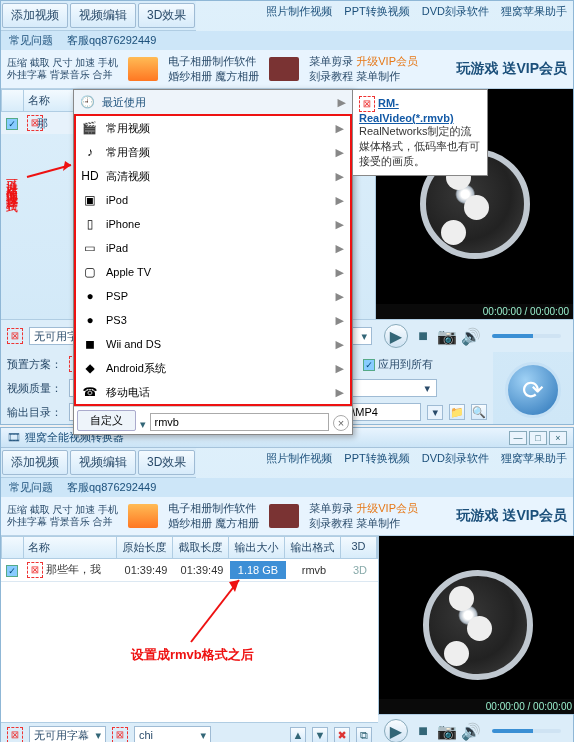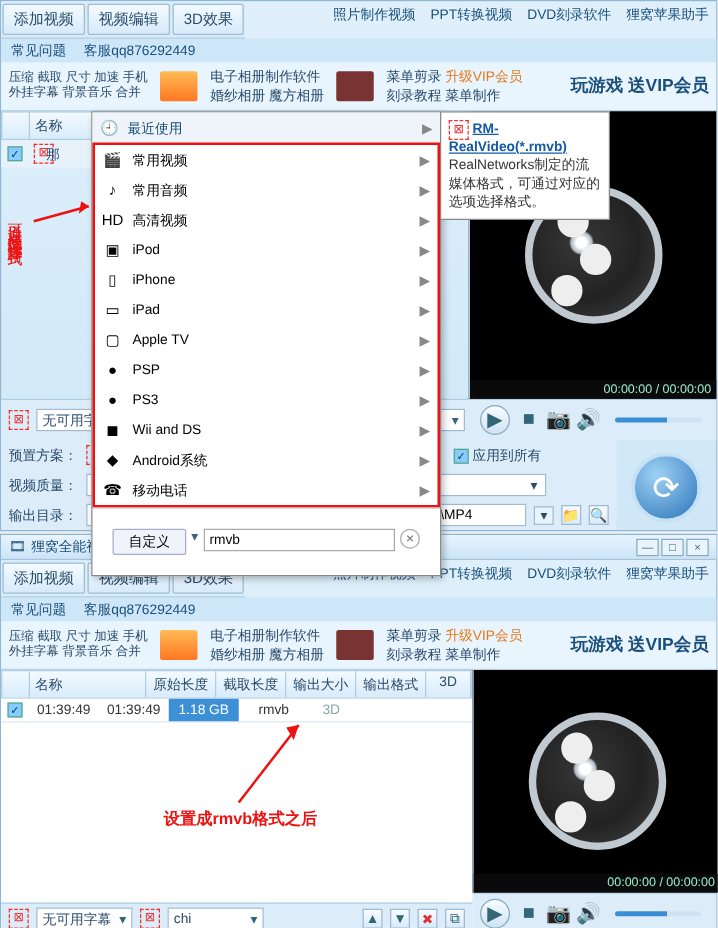--- a/index.html
+++ b/index.html
@@ -33,21 +33,21 @@
   .table-row div{padding:3px 4px;text-align:center;}
   .chk{width:12px;height:12px;border:1px solid #5a8;background:#8cf;display:inline-flex;align-items:center;justify-content:center;color:#047;font-size:9px;}
   .popup { position:absolute; left:72px; top:0; width:280px; background:#fff; border:1px solid #888; box-shadow:2px 2px 6px rgba(0,0,0,0.3); z-index:5; font-size:11px;}
   .popup .hl{display:flex;align-items:center;padding:4px 6px;gap:6px;background:#eef4fa;}
   .popup .hl.blue{color:#1b4f7a}
   .popup .red-frame{border:2px solid #e11;}
   .popup .item{display:flex;align-items:center;padding:4px 6px;gap:8px;cursor:pointer;}
   .popup .ic{width:16px;height:16px;display:flex;align-items:center;justify-content:center;font-size:12px;}
   .popup .arrow{margin-left:auto;color:#888;}
   .popup .side-panel{position:absolute;left:100%;top:-1px;width:136px;background:#fff;border:1px solid #888;padding:6px;font-size:11px;color:#333;}
-  .popup .bottom{display:flex;gap:4px;padding:16px;border-top:1px solid #ccc;align-items:flex-start;}
+  .popup .bottom{display:flex;gap:4px;padding:3px;border-top:1px solid #ccc;align-items:flex-end;}
   .popup .bottom input{flex:1;border:1px solid #aaa;padding:2px 4px;font-size:11px;}
   .popup .custom{border:1px solid #aac;background:#eef4fa;padding:2px 12px;border-radius:2px;}
   .red-note{position:absolute;color:#e11;font-size:13px;font-weight:bold;}
   .red-side{position:absolute;left:2px;top:80px;color:#e11;font-size:12px;writing-mode:vertical-rl;letter-spacing:2px;}
   .bottom-bar{display:flex;align-items:center;gap:6px;padding:3px 6px;font-size:11px;color:#2a4b6a;background:#dcedf9;border-top:1px solid #b0cde3;}
   .bottom-bar .sel{flex:1;border:1px solid #9fbbd4;background:#fff;padding:1px 4px;height:18px;display:flex;align-items:center;justify-content:space-between;}
   .bottom-bar .sel .dd{color:#367;}
   .icon-sq{width:16px;height:16px;border:1px solid #9fbbd4;background:linear-gradient(#f8fcff,#d7ebfb);display:flex;align-items:center;justify-content:center;color:#367;cursor:pointer;}
   .settings-row{display:flex;align-items:center;gap:6px;padding:3px 6px;font-size:11px;color:#2a4b6a;background:#dcedf9;}
   .settings-row .label{width:56px;}
@@ -124,21 +124,21 @@
         </svg>
 
       <div class="popup">
         <div class="hl blue">
           <span class="ic">🕘</span>
           <span>最近使用</span>
           <span class="arrow">▶</span>
           <div class="side-panel">
             <span class="missing">⊠</span>
             <b style="text-decoration:underline;color:#1259a6;">RM-RealVideo(*.rmvb)</b>
-            <div>RealNetworks制定的流媒体格式，可通过对应的选项选择格式。</div>
+            <div>RealNetworks制定的流媒体格式，低码率也有可接受的画质。</div>
           </div>
         </div>
         <div class="red-frame">
           <div class="item">
               <span class="ic">🎬</span>
               <span>常用视频</span>
               <span class="arrow">▶</span>
             </div>
           <div class="item">
               <span class="ic">♪</span>
@@ -319,20 +319,21 @@
         <div style="width:22px"></div>
         <div class="c-name">名称</div>
         <div class="c1">原始长度</div>
         <div class="c2">截取长度</div>
         <div class="c3">输出大小</div>
         <div class="c4">输出格式</div>
         <div class="c5">3D</div>
       </div>
       <div class="table-row" style="background:#fff;border-bottom:1px solid #dce8f2;">
         <div style="width:22px"><span class="chk">✓</span></div>
+        <div class="c-name" style="text-align:left;"><span class="missing">⊠</span> <span>那些年，我</span></div>
         <div class="c1">01:39:49</div>
         <div class="c2">01:39:49</div>
         <div class="c3 hl-cell">1.18 GB</div>
         <div class="c4">rmvb</div>
         <div class="c5" style="color:#8aa">3D</div>
       </div>
 
       <div class="red-note" style="left:130px;top:110px;">设置成rmvb格式之后</div>
       <svg class="arrow-svg red-arrow" style="left:180px;top:38px;width:70px;height:72px;">
           <line x1="10" y1="68" x2="58" y2="6"></line>

